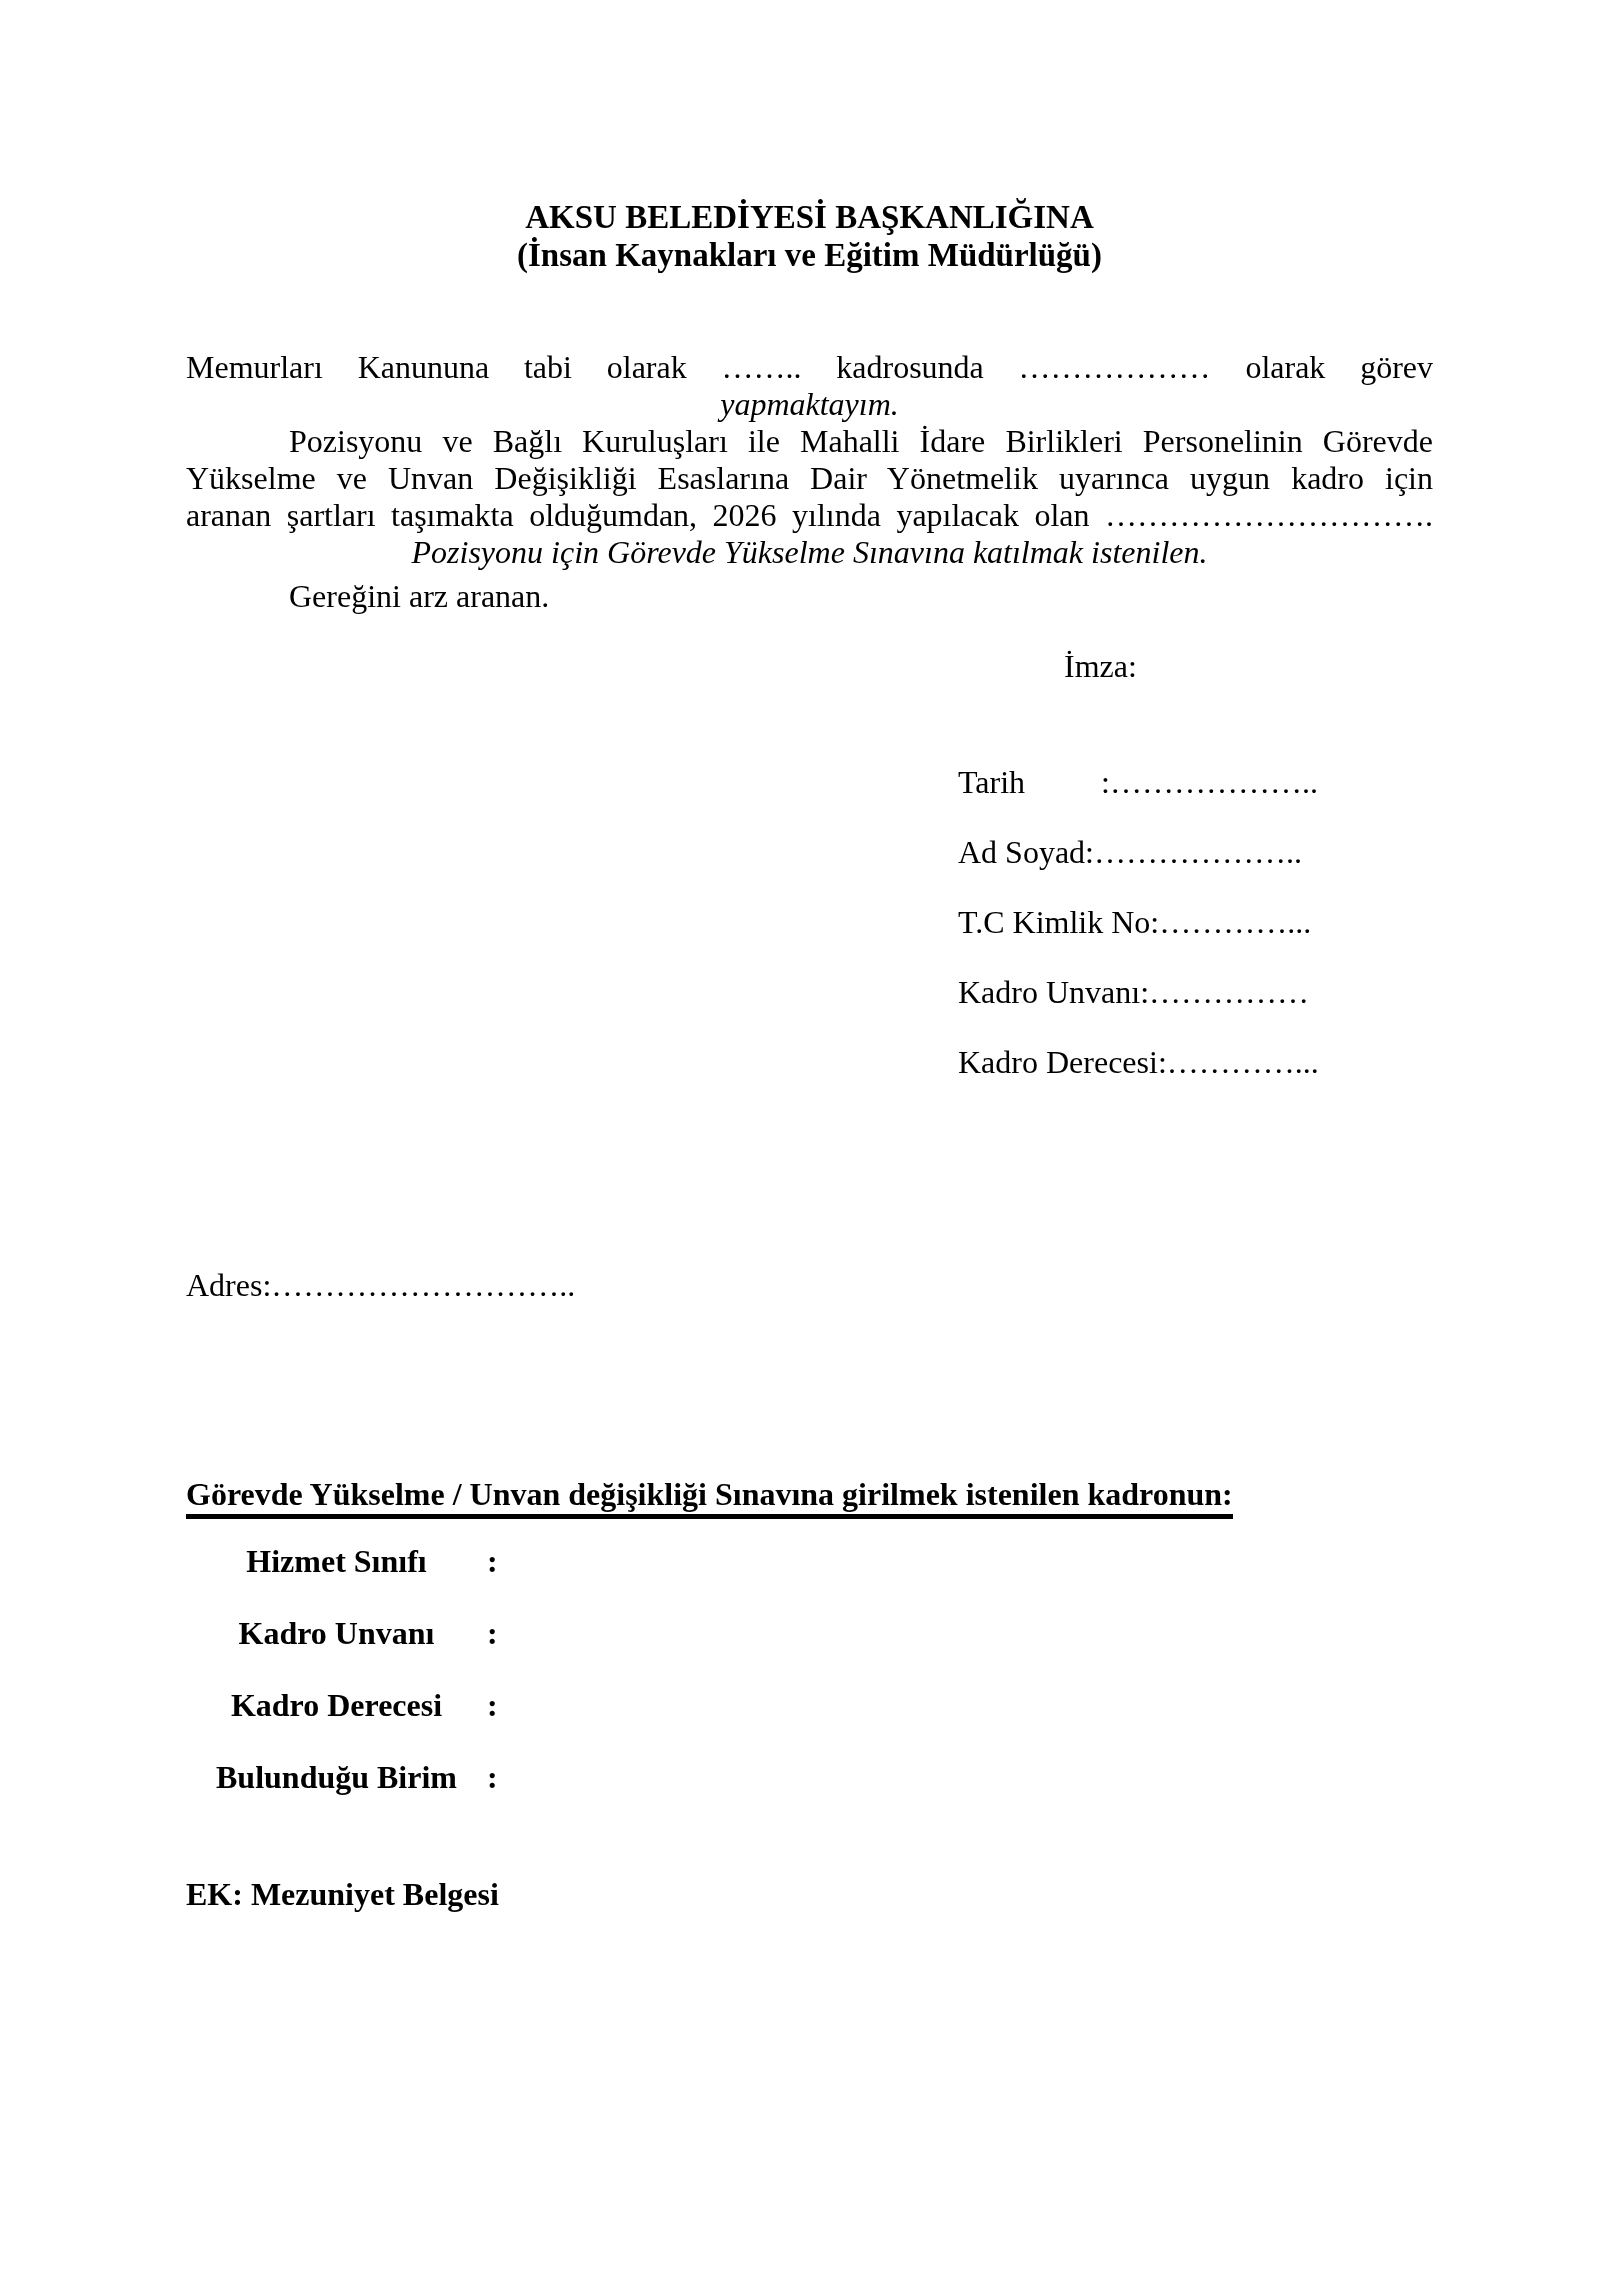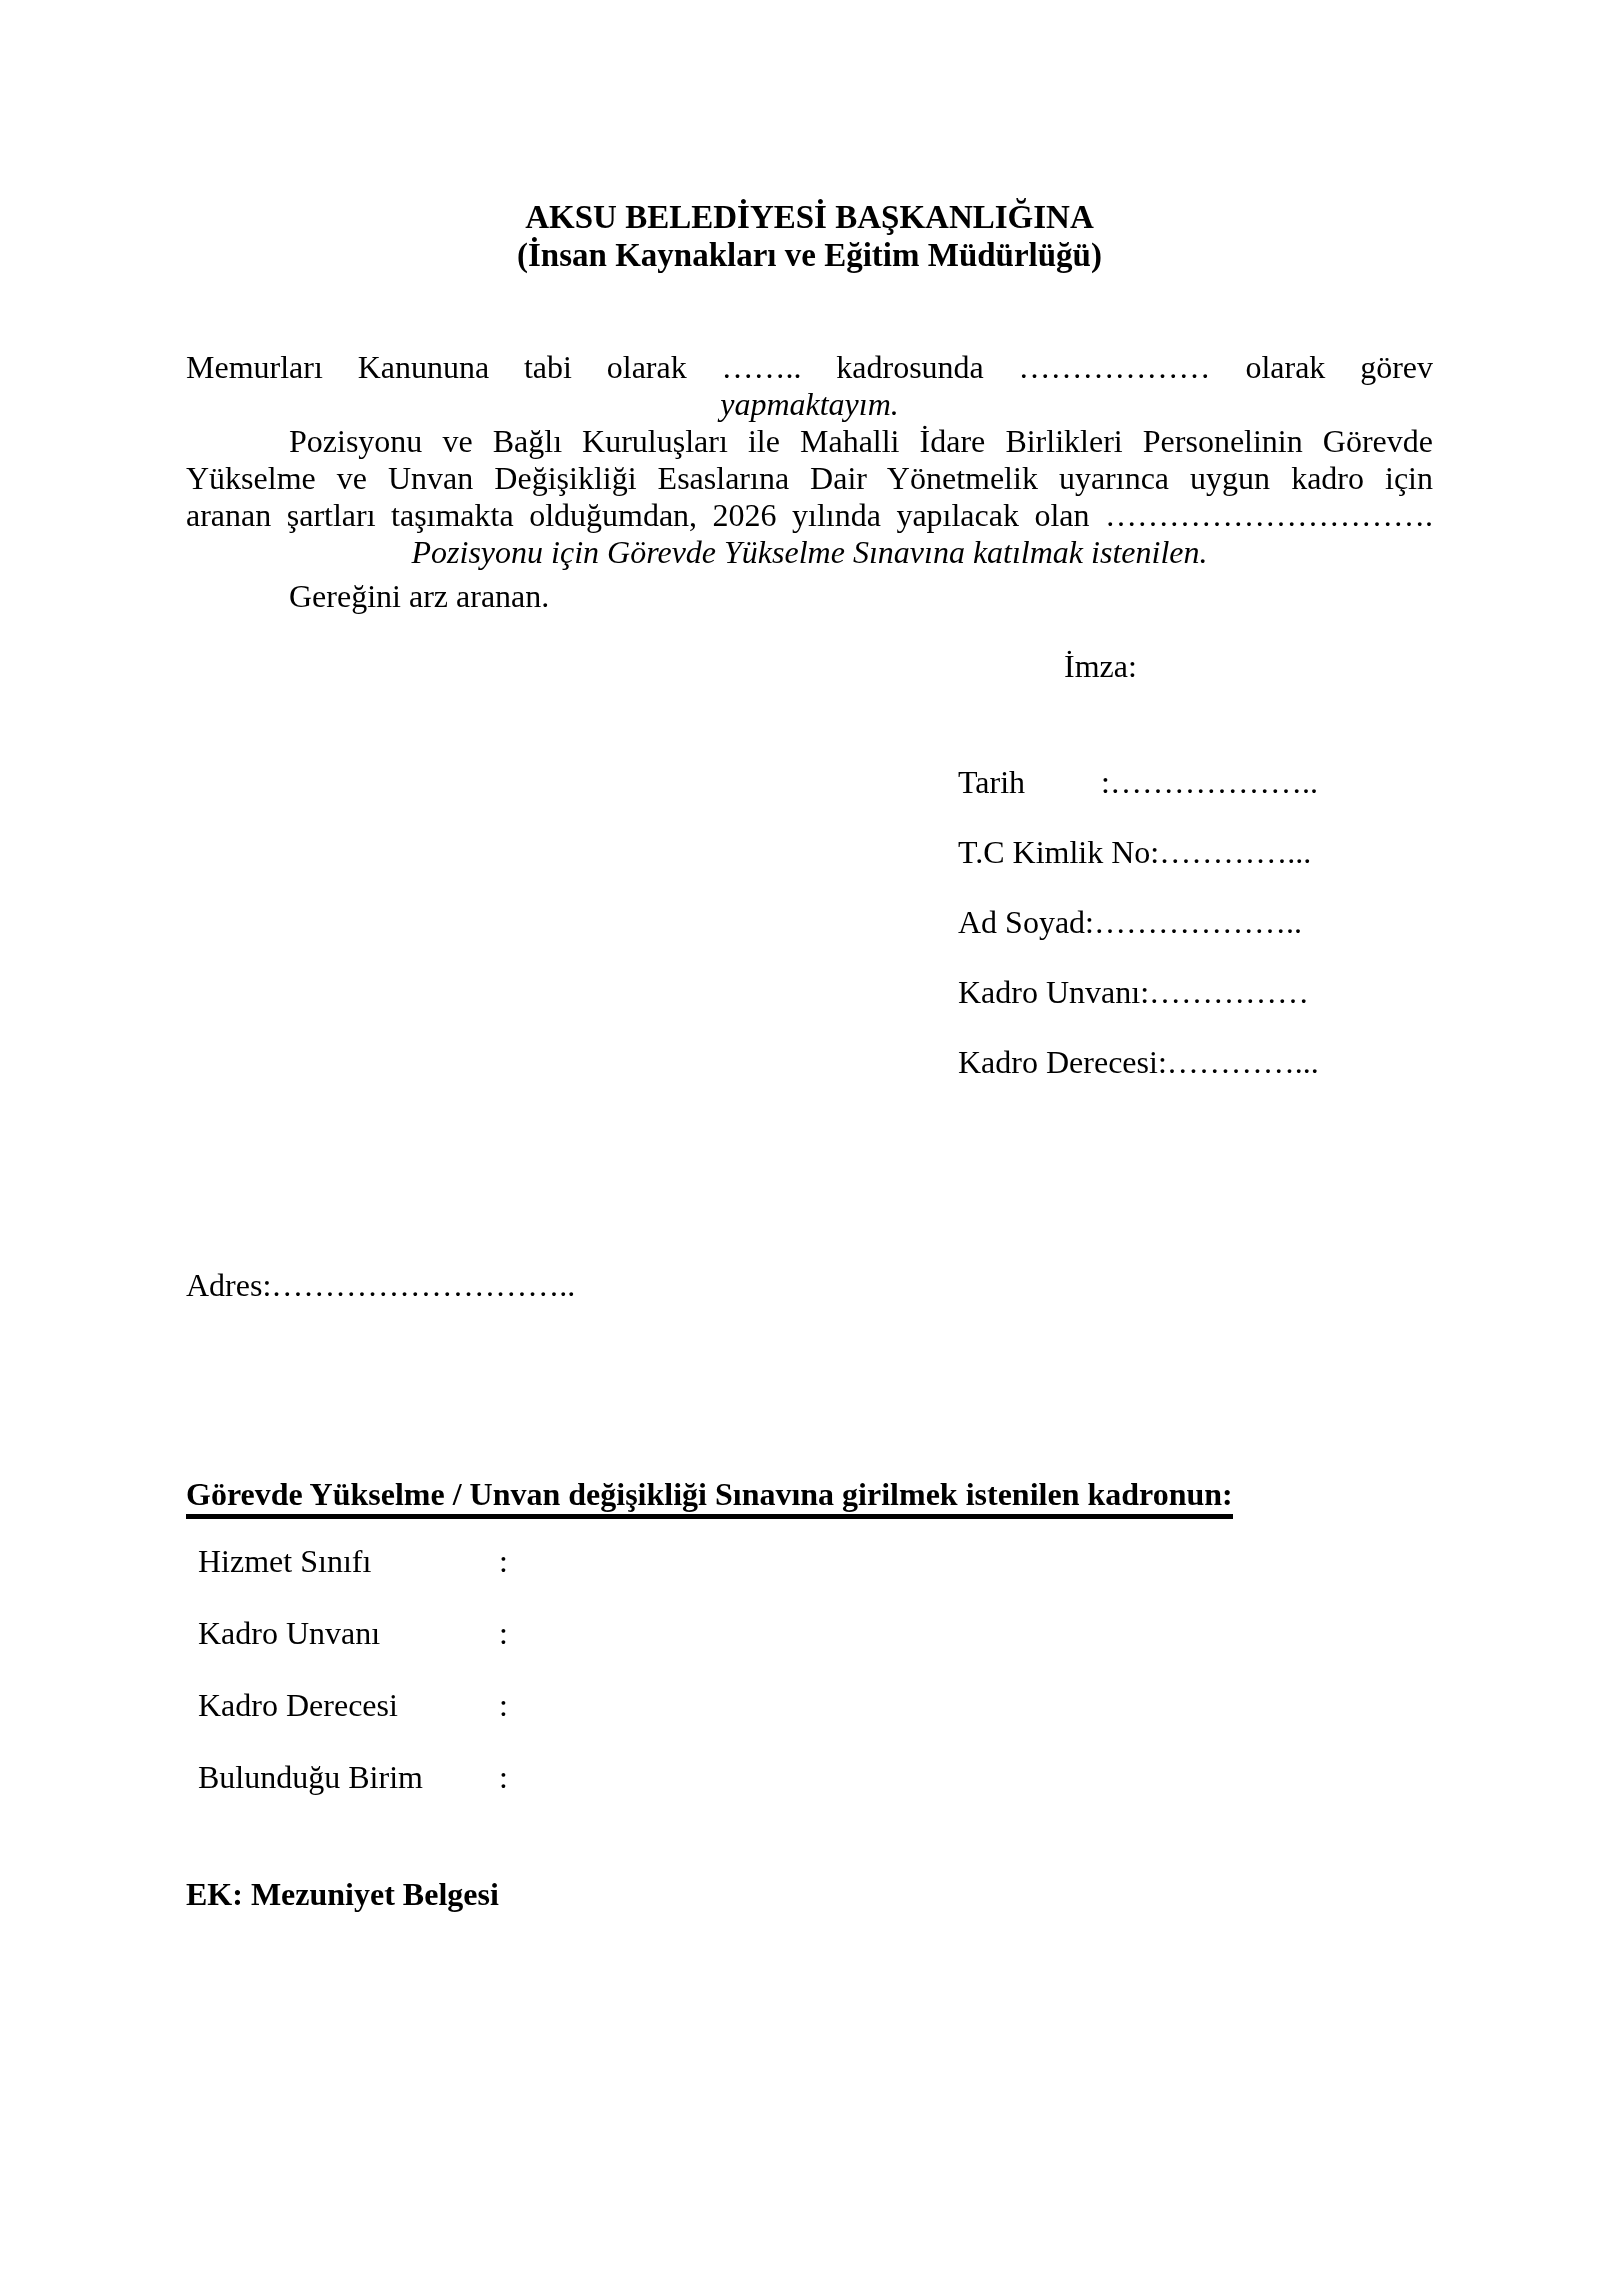--- a/index.html
+++ b/index.html
@@ -31,21 +31,21 @@
   .indent { padding-left: 103px; }
   .closing { margin-top: 7.2px; padding-left: 103px; }
   .imza-line { margin-top: 33px; margin-left: 878px; }
   .sig-block { margin-top: 79px; margin-left: 772px; }
   .sig-row { margin: 0 0 33px 0; line-height: 37px; }
   .sig-lbl--tab { display: inline-block; min-width: 143px; }
   .adres-line { margin-top: 186px; }
   .section-heading { margin-top: 172px; font-weight: bold; }
   .section-heading .underlined { border-bottom: 5.2px solid #000; padding-bottom: 2px; }
   .form-rows { margin-top: 30px; }
-  .form-row { margin: 0 0 35px 12px; line-height: 37px; font-weight: normal; display: flex; }
+  .form-row { margin: 0 0 35px 0; line-height: 37px; font-weight: bold; display: flex; text-align: center; }
   .form-lbl { display: inline-block; width: 301px; }
   .attachment { margin-top: 80px; font-weight: bold; }
   p { margin: 0; }
 </style>
 </head>
 <body>
 
 <div class="page">
 
   <div class="title-block">
@@ -64,22 +64,22 @@
       <p class="jline">aranan şartları taşımakta olduğumdan, 2026 yılında yapılacak olan ………………………….</p>
       <p class="jline-last">Pozisyonu için Görevde Yükselme Sınavına katılmak istenilen.</p>
     </div>
     <p class="closing">Gereğini arz aranan.</p>
   </div>
 
   <p class="imza-line">İmza:</p>
 
   <div class="sig-block">
     <p class="sig-row"><span class="sig-lbl--tab">Tarih</span><span>:………………..</span></p>
+    <p class="sig-row"><span>Ad Soyad</span><span>:………………..</span></p>
     <p class="sig-row"><span>T.C Kimlik No</span><span>:…………...</span></p>
-    <p class="sig-row"><span>Ad Soyad</span><span>:………………..</span></p>
     <p class="sig-row"><span>Kadro Unvanı</span><span>:……………</span></p>
     <p class="sig-row"><span>Kadro Derecesi</span><span>:…………...</span></p>
   </div>
 
   <p class="adres-line">Adres:………………………..</p>
 
   <p class="section-heading"><span class="underlined">Görevde Yükselme / Unvan değişikliği Sınavına girilmek istenilen kadronun:</span></p>
 
   <div class="form-rows">
     <p class="form-row">

